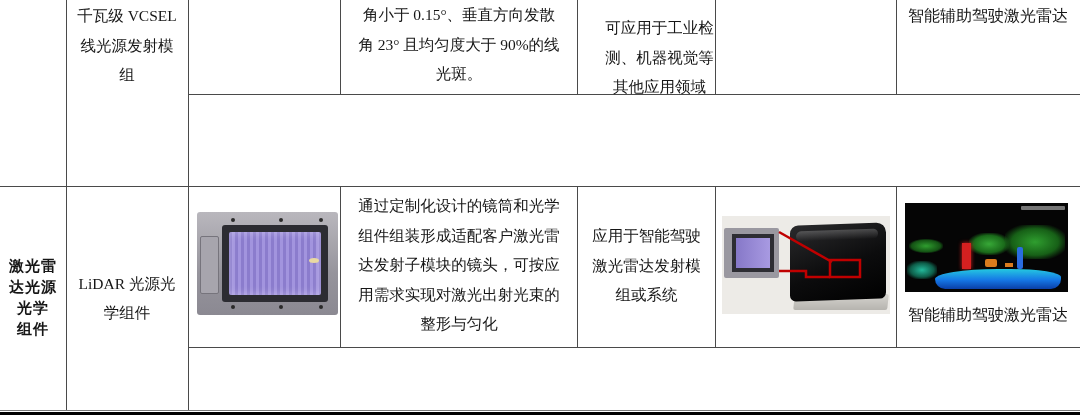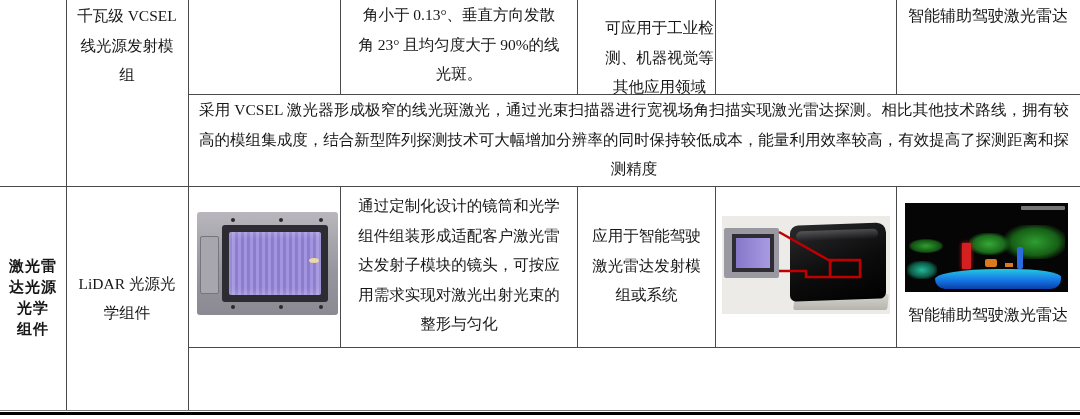--- a/index.html
+++ b/index.html
@@ -71,29 +71,28 @@
   <div class="vline" style="left:896px;top:186px;height:161px"></div>
   <div class="hline" style="left:188px;top:94px;width:892px"></div>
   <div class="hline" style="left:0;top:186px;width:1080px"></div>
   <div class="hline" style="left:188px;top:347px;width:892px"></div>
   <div class="hline" style="left:0;top:410px;width:1080px;background:#7a7a7a"></div>
   <div class="hline" style="left:0;top:412px;width:1080px;height:3px;background:#000"></div>
 
   <div class="cell center" style="left:67px;top:1px;width:120px;">千瓦级 VCSEL
 线光源发射模
 组</div>
-  <div class="cell center" style="left:343px;top:0;width:232px;">角小于 0.13°、垂直方向发散
+  <div class="cell center" style="left:343px;top:0;width:232px;">角小于 0.15°、垂直方向发散
 角 23° 且均匀度大于 90%的线
 光斑。</div>
   <div class="cell center" style="left:579px;top:0;width:161px;margin-top:13px;">可应用于工业检
 测、机器视觉等
 其他应用领域</div>
   <div class="cell cap" style="left:898px;top:2px;width:180px;">智能辅助驾驶激光雷达</div>
 
-  <div class="cell" style="left:189px;top:95px;width:870px;padding:0 10px;text-align:justify;text-align-last:center;">采用 VCSEL 激光器形成极窄的线光斑激光，通过光束扫描器进行宽视场角扫描实现激光雷达探测。相比其他技术路线，拥有较高的模组集成度，结合新型阵列探测技术可大幅增加分辨率的同时保持较低成本，能量利用效率较高，有效提高了探测距离和探测精度</div>
 
   <div class="cell mid" style="left:67px;top:186px;width:120px;height:224px;">LiDAR 光源光
 学组件</div>
   <div class="cell cat mid" style="left:0;top:186px;width:66px;height:224px;">激光雷
 达光源
 光学
 组件</div>
 
   <div class="imgA">
     <div class="bracket"></div>

